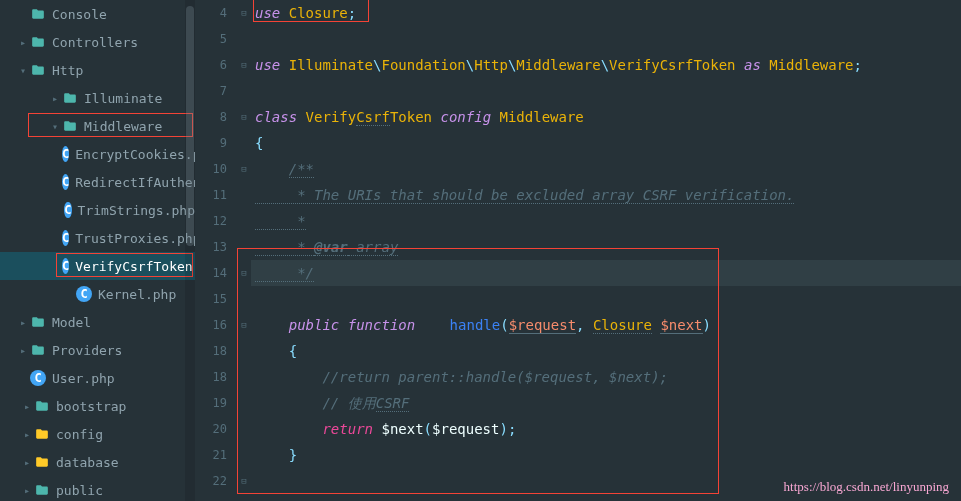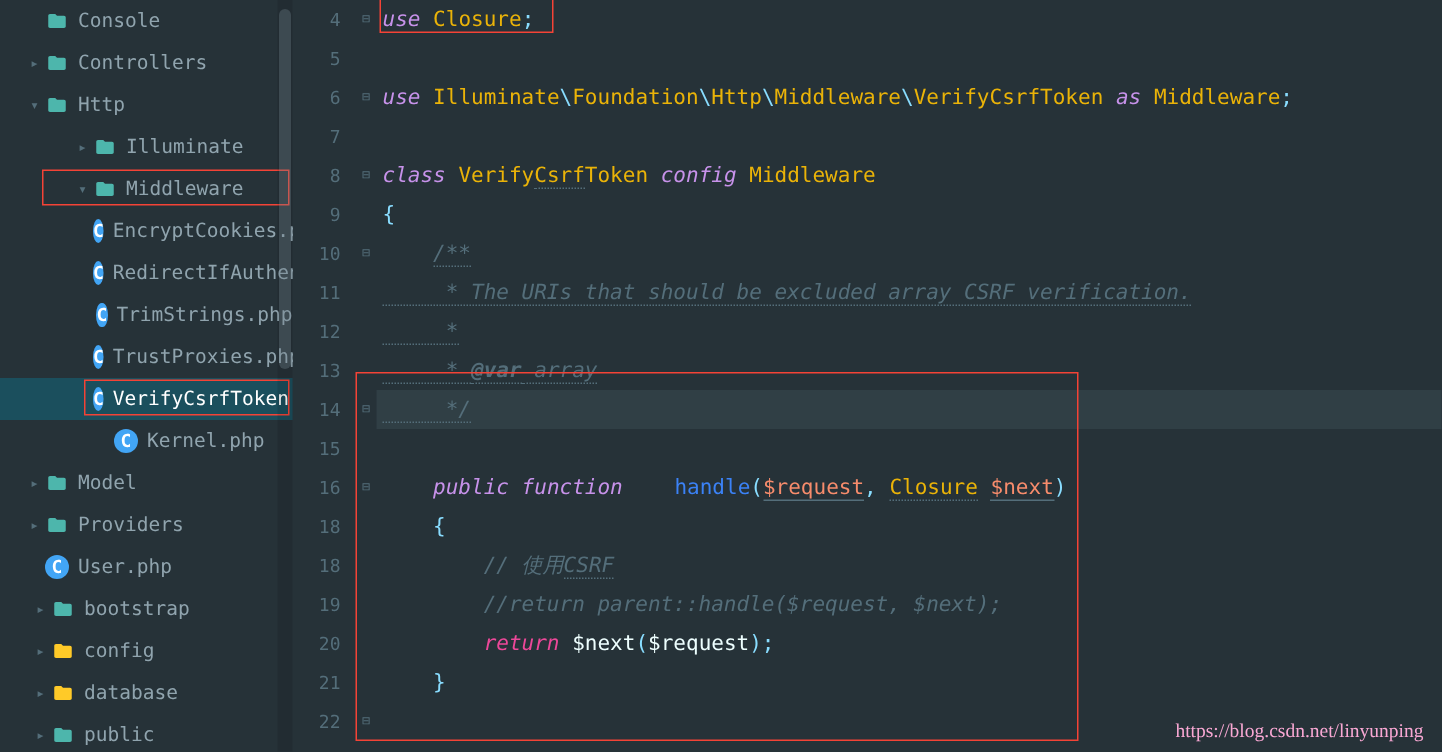--- a/index.html
+++ b/index.html
@@ -338,22 +338,22 @@
       <div class="code-line"><span class="kw2">class</span> <span class="cls">Verify<span class="underl">Csrf</span>Token</span> <span class="kw2">config</span> <span class="cls">Middleware</span></div>
       <div class="code-line"><span class="punct">{</span></div>
       <div class="code-line">    <span class="docblock">/**</span></div>
       <div class="code-line"><span class="docblock">     * The URIs that should be excluded array CSRF verification.</span></div>
       <div class="code-line"><span class="docblock">     *</span></div>
       <div class="code-line"><span class="docblock">     * </span><span class="doctag">@var</span><span class="docblock"> array</span></div>
       <div class="code-line hl"><span class="docblock">     */</span></div>
       <div class="code-line">&nbsp;</div>
       <div class="code-line">    <span class="kw2">public</span> <span class="kw2">function</span> <span class="fn">handle</span><span class="punct">(</span><span class="param">$request</span><span class="punct">,</span> <span class="cls underl">Closure</span> <span class="param">$next</span><span class="punct">)</span></div>
       <div class="code-line">    <span class="punct">{</span></div>
+      <div class="code-line">        <span class="comment">//return parent::handle($request, $next);</span></div>
       <div class="code-line">        <span class="comment">// 使用<span class="underl">CSRF</span></span></div>
-      <div class="code-line">        <span class="comment">//return parent::handle($request, $next);</span></div>
       <div class="code-line">        <span class="return">return</span> <span class="var">$next</span><span class="punct">(</span><span class="var">$request</span><span class="punct">);</span></div>
       <div class="code-line">    <span class="punct">}</span></div>
     </div>
 
   <div class="red-box" style="left:58px; top:-2px; width:116px; height:24px;"></div>
   <div class="red-box" style="left:42px; top:248px; width:482px; height:246px;"></div>
 
   <div class="watermark">https://blog.csdn.net/linyunping</div>
 </div>
 

